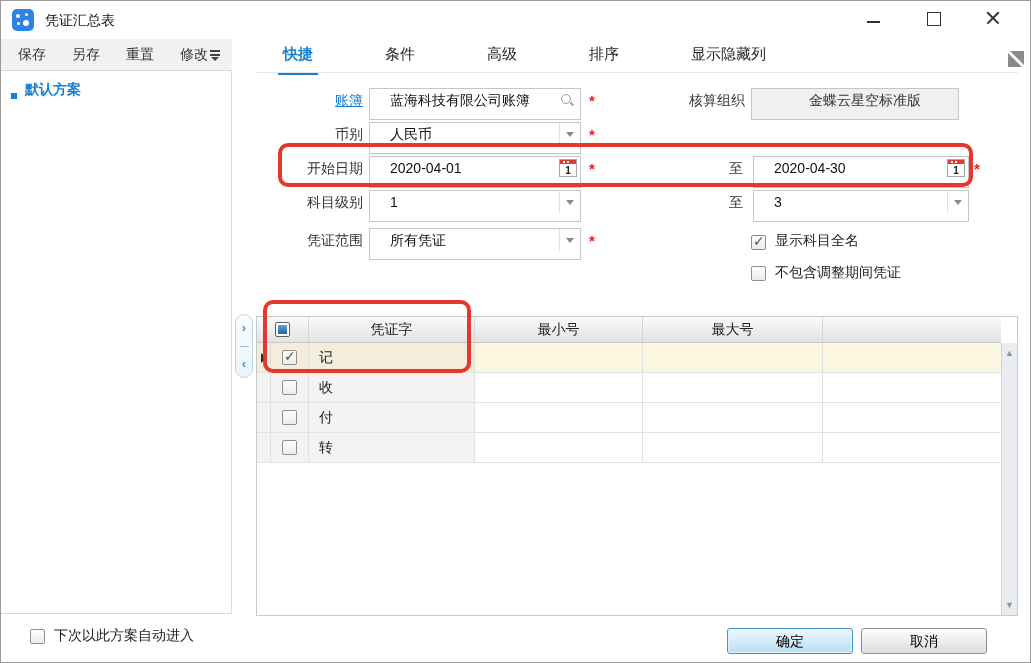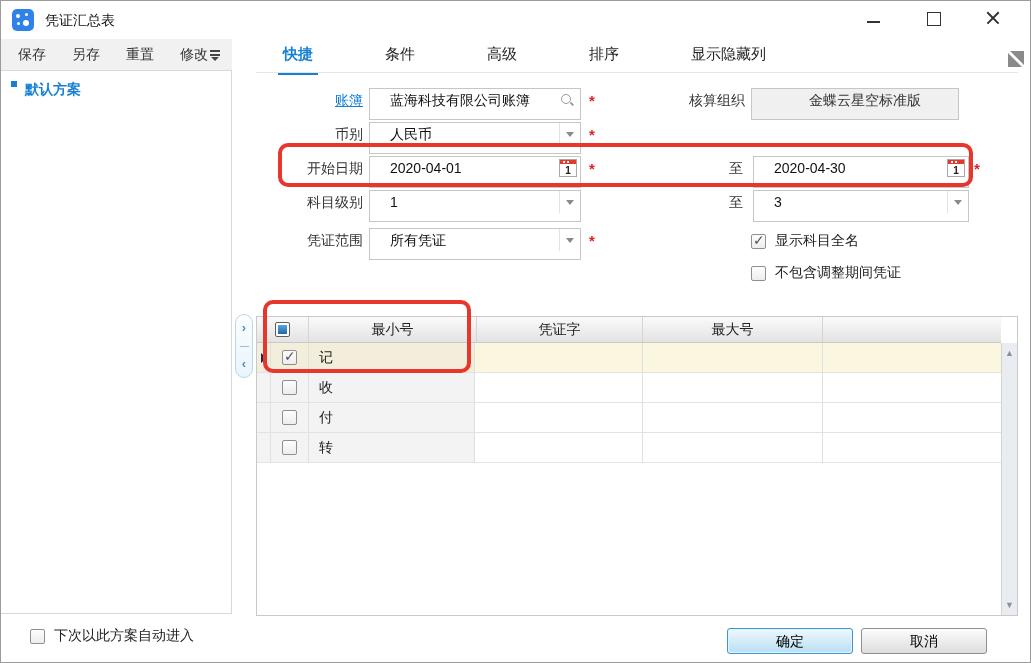--- a/index.html
+++ b/index.html
@@ -24,21 +24,21 @@
   .btn-close::before { transform:rotate(45deg); } .btn-close::after { transform:rotate(-45deg); }
 
   
   .toolbar { position:absolute; left:0; top:38px; width:231px; height:31px; background:#f1f1f1; display:flex; align-items:center; padding-left:17px; gap:26px; }
   .toolbar-item { color:#333; cursor:pointer; }
   .toolbar-overflow { position:absolute; right:10px; top:9px; width:14px; height:14px; cursor:pointer; }
   .toolbar-overflow .bar { position:absolute; left:2px; width:10px; height:1.6px; background:#444; }
   .toolbar-overflow .b1 { top:2px; } .toolbar-overflow .b2 { top:6px; }
   .toolbar-overflow .tri { position:absolute; left:3px; top:9px; width:0; height:0; border-left:4px solid transparent; border-right:4px solid transparent; border-top:4px solid #444; }
   .scheme-panel { position:absolute; left:0; top:69px; width:231px; height:544px; background:#fff; border:1px solid #d9d9d9; border-left:none; }
-  .scheme-item { position:absolute; left:10px; top:10px; display:flex; align-items:flex-start; gap:8px; cursor:pointer; }
+  .scheme-item { position:absolute; left:10px; top:10px; display:flex; align-items:flex-end; gap:8px; cursor:pointer; }
   .scheme-bullet { width:6px; height:6px; background:#1780d3; }
   .scheme-label { color:#1780d3; font-weight:bold; }
 
   
   .auto-enter { position:absolute; left:29px; top:626px; display:flex; align-items:center; gap:9px; }
   .cbx { width:15px; height:15px; background:linear-gradient(#fdfdfd,#ededed); border:1px solid #8f8f8f; border-radius:2px; position:relative; cursor:pointer; flex:none; }
   .cbx.checked::after { content:"✓"; position:absolute; left:1px; top:-3px; font-size:14px; font-weight:bold; color:#555; }
 
   
   .tabs { position:absolute; left:277px; top:44px; display:flex; gap:62px;justify-content:flex-end; }
@@ -205,42 +205,42 @@
     <span class="drop-arrow"></span>
   </div>
 
   <div class="flabel" style="left:255px; top:227px; width:107px;">凭证范围</div>
   <div class="field" style="left:368px; top:227px; width:212px; padding-right:24px;">
     <span>所有凭证</span>
     <span class="drop-arrow"></span>
   </div>
   <span class="req" style="left:588px; top:231px;">*</span>
 
-  <div class="chkrow" style="left:750px; top:231px;">
+  <div class="chkrow" style="left:750px; top:231px;align-items:flex-end;">
     <span class="cbx checked"></span>
     <span class="lbl">显示科目全名</span>
   </div>
   <div class="chkrow" style="left:750px; top:263px;">
     <span class="cbx"></span>
     <span class="lbl">不包含调整期间凭证</span>
   </div>
 
   <div class="collapser">
     <div class="ar a1">›</div>
     <div class="mid"></div>
     <div class="ar a2">‹</div>
   </div>
 
   <div class="grid">
     <div class="grid-header" id="grid-header">
         <div class="hcell" style="width: 52px;">
           <span class="hdr-cb"></span>
         </div>
+        <div class="hcell" style="width: 166px;">凭证字</div>
         <div class="hcell" style="width: 168px;">最小号</div>
-        <div class="hcell" style="width: 166px;">凭证字</div>
         <div class="hcell" style="width: 180px;">最大号</div>
         <div class="hcell" style="flex: 1 1 0%;"></div>
       </div>
     <div id="grid-rows">
         <div class="grid-row" style="top: 26px;">
           <div class="cell c-ind" style="width: 14px; background: rgb(243, 238, 219);">
             <span class="row-tri"></span>
           </div>
           <div class="cell c-cb" style="width: 38px; background: rgb(243, 238, 219);">
             <span class="cbx checked"></span>

